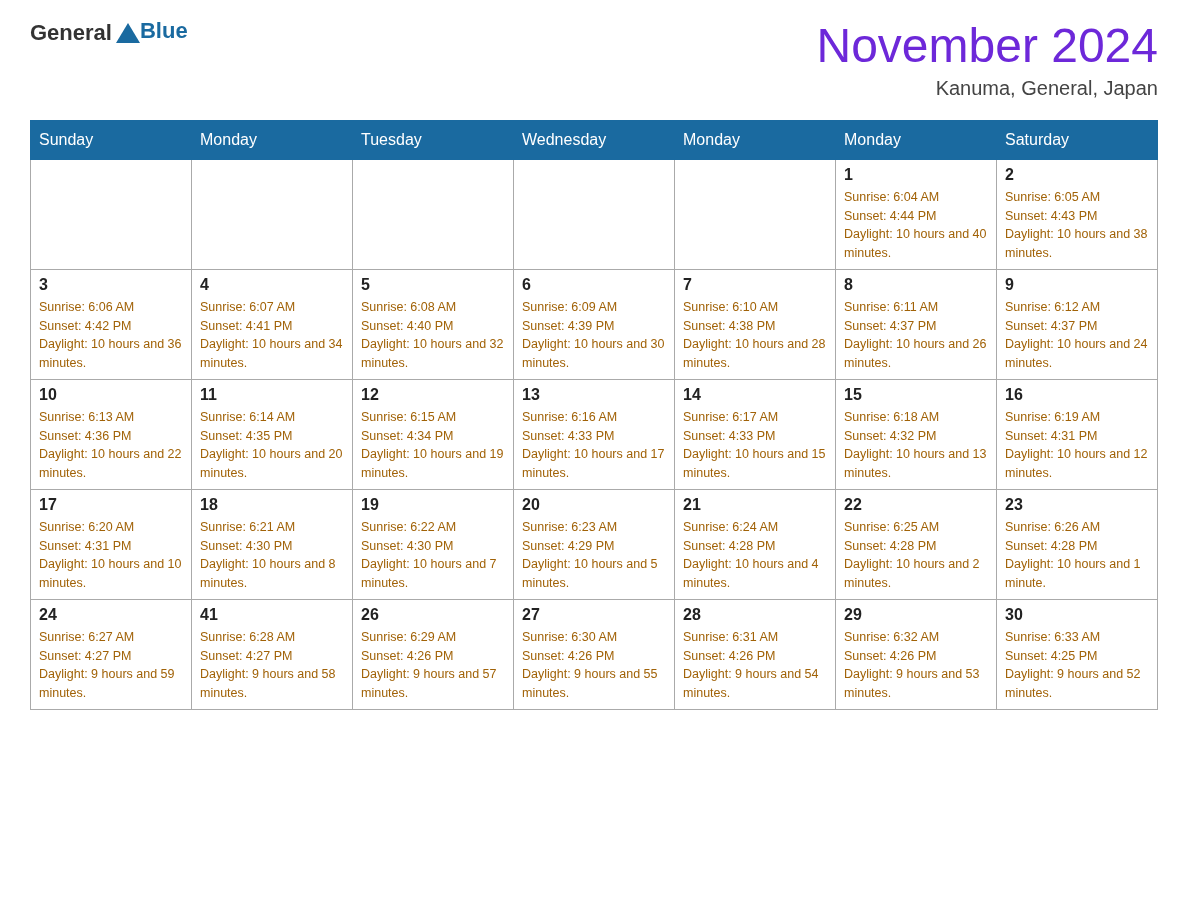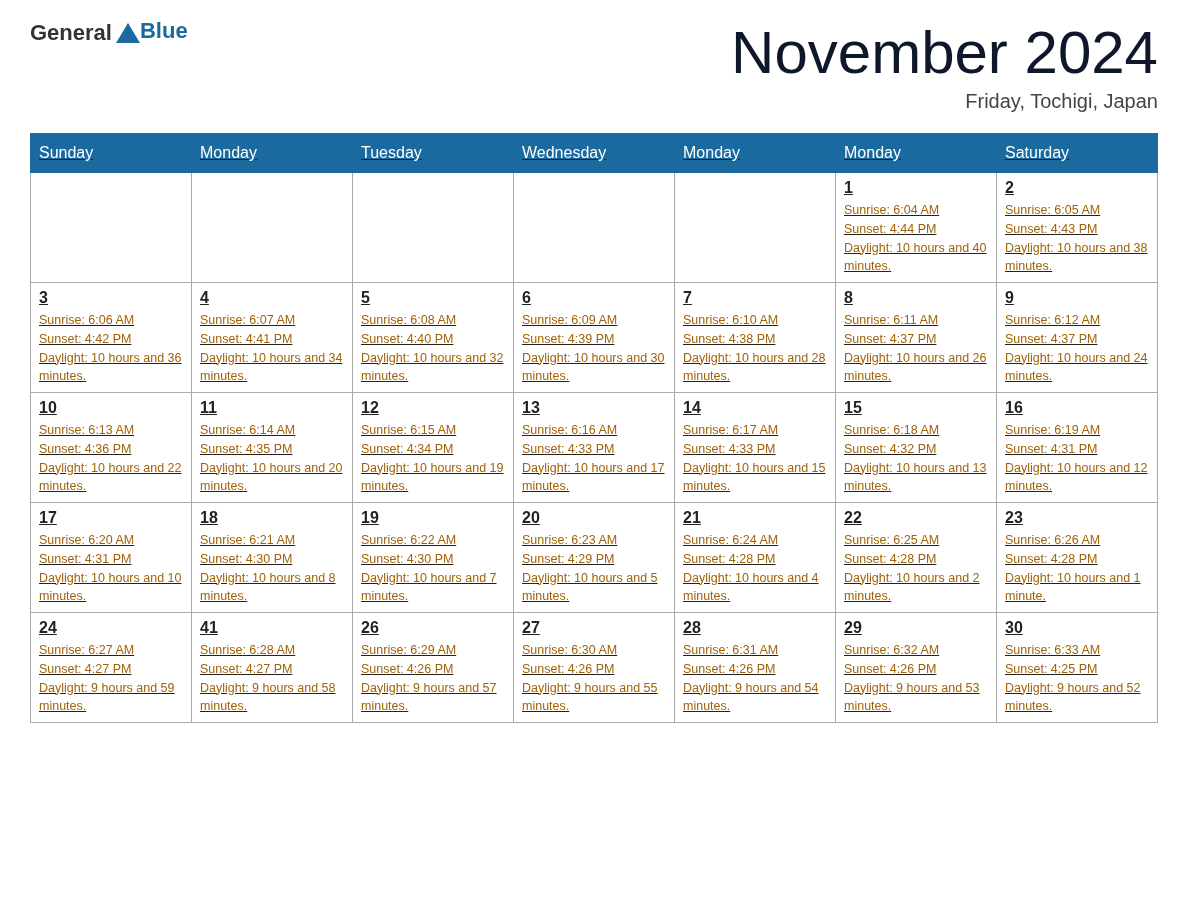--- a/index.html
+++ b/index.html
@@ -38,34 +38,33 @@
     .logo-blue {
       font-size: 22px;
       font-weight: bold;
       color: #1a6aa0;
       margin-top: -2px;
     }
     .title-section {
       text-align: right;
     }
     .month-year {
-      font-size: 60px;
+      font-size: 48px;
       font-weight: normal;
-      color: #0f172a;
+      color: #6d28d9;
       line-height: 1.1;
     }
     .location {
       font-size: 20px;
       color: #444;
       margin-top: 4px;
     }
     .calendar {
       width: 100%;
       border-collapse: collapse;
-      text-decoration: underline;
     }
     .calendar th {
       background: #1a6aa0;
       color: #fff;
       padding: 10px 8px;
       font-size: 16px;
       font-weight: normal;
       text-align: left;
       border: 1px solid #1a6aa0;
     }
@@ -101,21 +100,21 @@
 <div class="header">
   <div class="logo">
     <div class="logo-general">
       <span>General</span>
       <span class="logo-triangle"></span>
     </div>
     <div class="logo-blue">Blue</div>
   </div>
   <div class="title-section">
     <div class="month-year">November 2024</div>
-    <div class="location">Friday, Tochigi, Japan</div>
+    <div class="location">Kanuma, General, Japan</div>
   </div>
 </div>
 
 <table class="calendar">
   <thead>
     <tr>
     <th>Sunday</th>
         <th>Monday</th>
         <th>Tuesday</th>
         <th>Wednesday</th>

